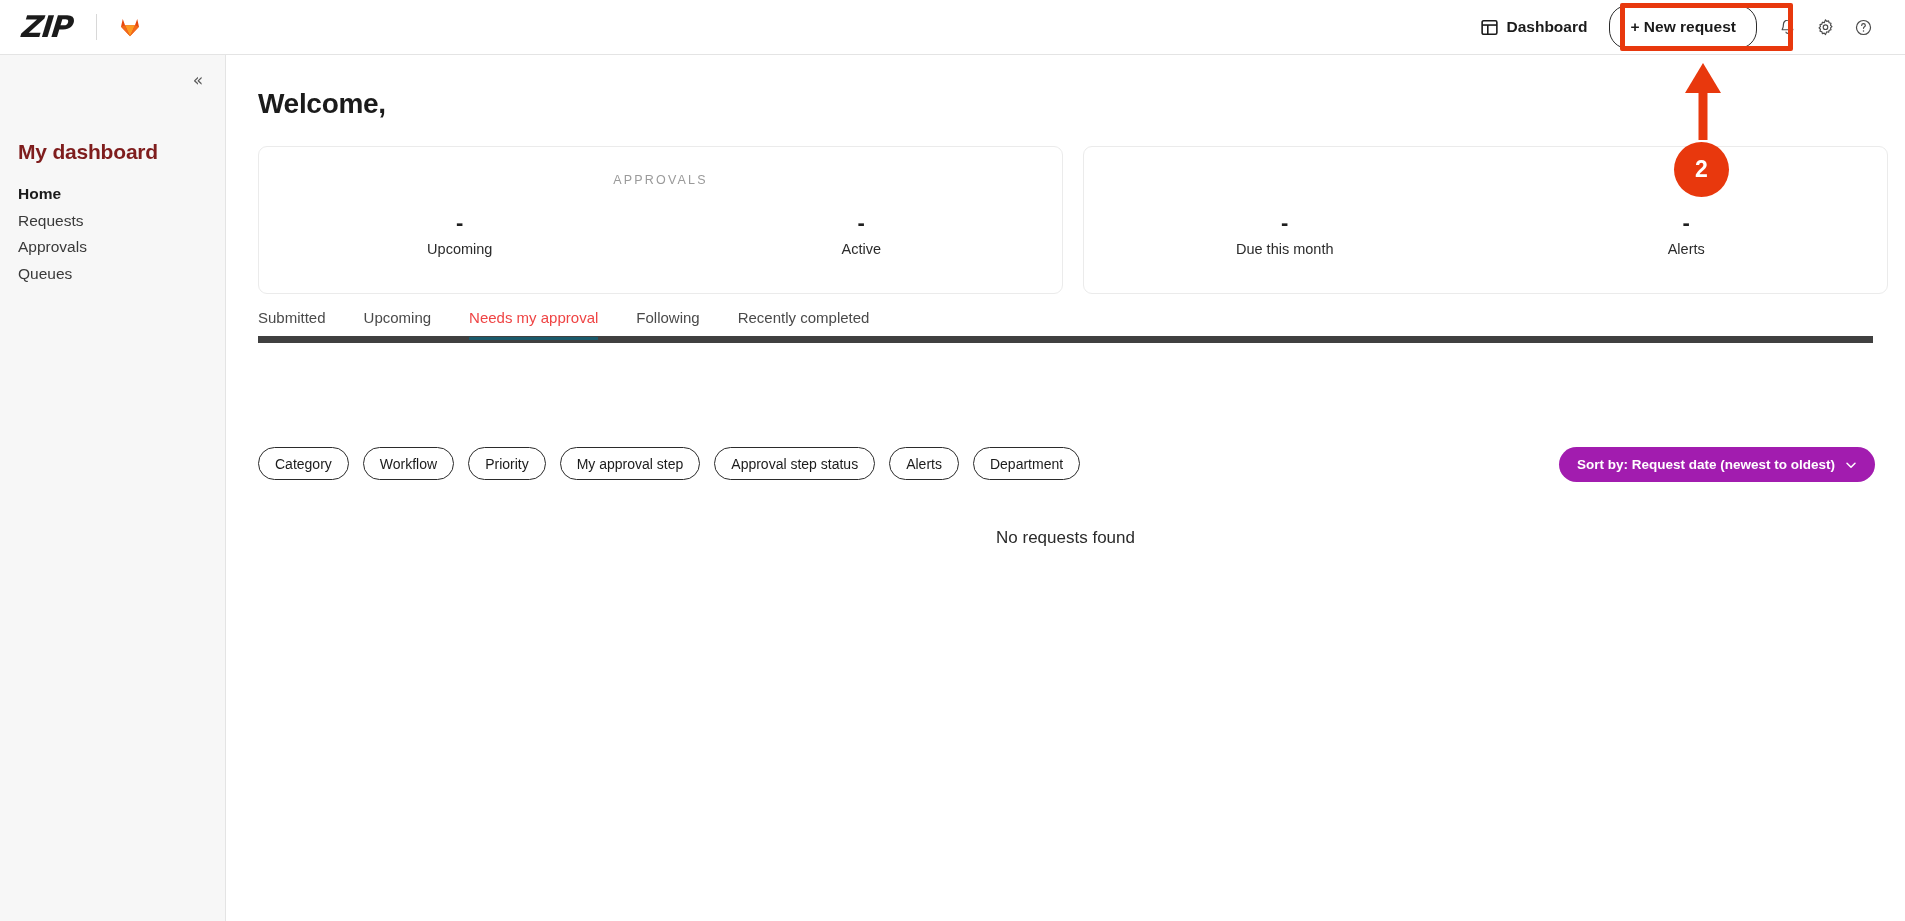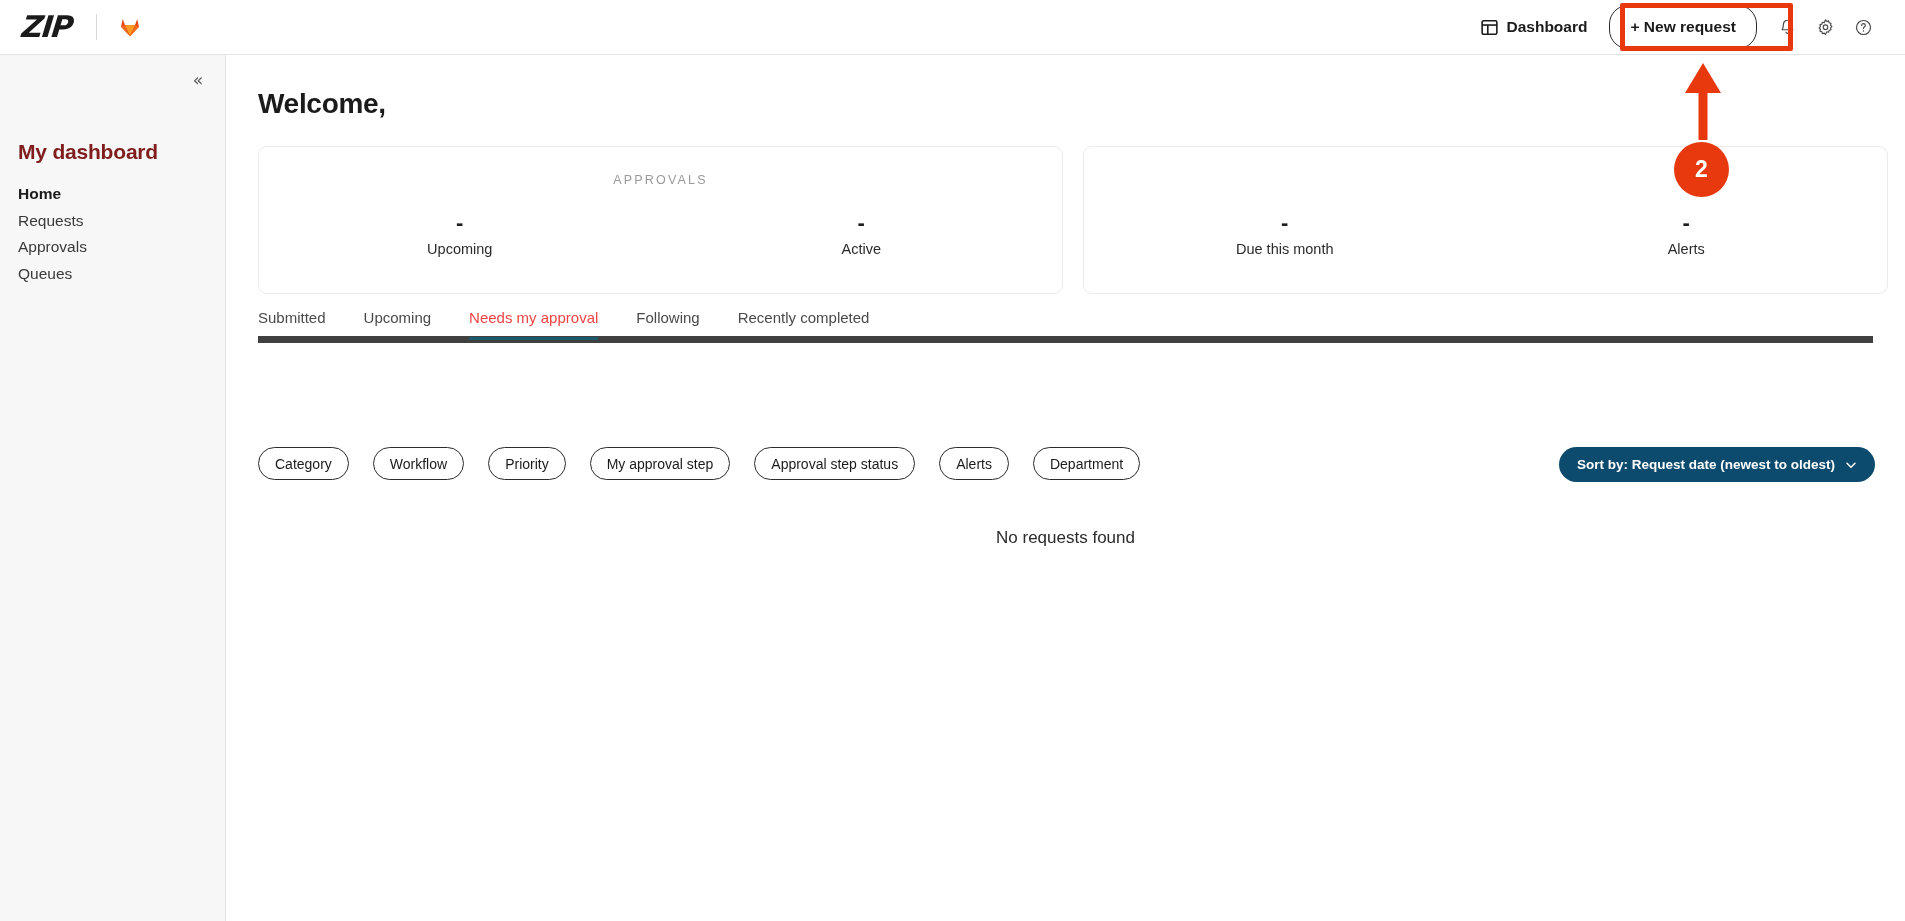--- a/index.html
+++ b/index.html
@@ -145,33 +145,33 @@
     font-size: 15px; color: #4a4a4a; cursor: pointer;
     padding: 0 0 11px 0; margin-right: 38px;
     border-bottom: 3px solid transparent;
     white-space: nowrap;
   }
   .tab.active { color: #ef4444; font-weight: 400; border-bottom-color: #1a5a6b; }
 
   
   .filters {
     position: absolute; top: 392px; left: 32px;
-    display: flex; gap: 24px; align-items: flex-end;
+    display: flex; gap: 14px; align-items: flex-end;
   }
   .pill {
     height: 33px; padding: 0 16px;
     border: 1px solid #2b2b2b; border-radius: 17px;
     background: #fff; color: #1b1b1b;
     font-size: 14px; font-family: "Liberation Sans", sans-serif;
     display: flex; align-items: center; cursor: pointer; white-space: nowrap;
   }
   .sort-pill {
     position: absolute; top: 392px; right: 30px;
     height: 35px; padding: 0 18px;
-    background: #0c4a6e; color: #fff;
+    background: #a21caf; color: #fff;
     border: none; border-radius: 18px;
     font-size: 13.5px; font-weight: 700;
     font-family: "Liberation Sans", sans-serif;
     display: flex; align-items: center; gap: 10px;
     cursor: pointer; white-space: nowrap;
   }
   .sort-chevron { width: 12px; height: 12px; display: block; }
 
   .empty-state {
     position: absolute; top: 473px; left: 0; width: 1679px;

